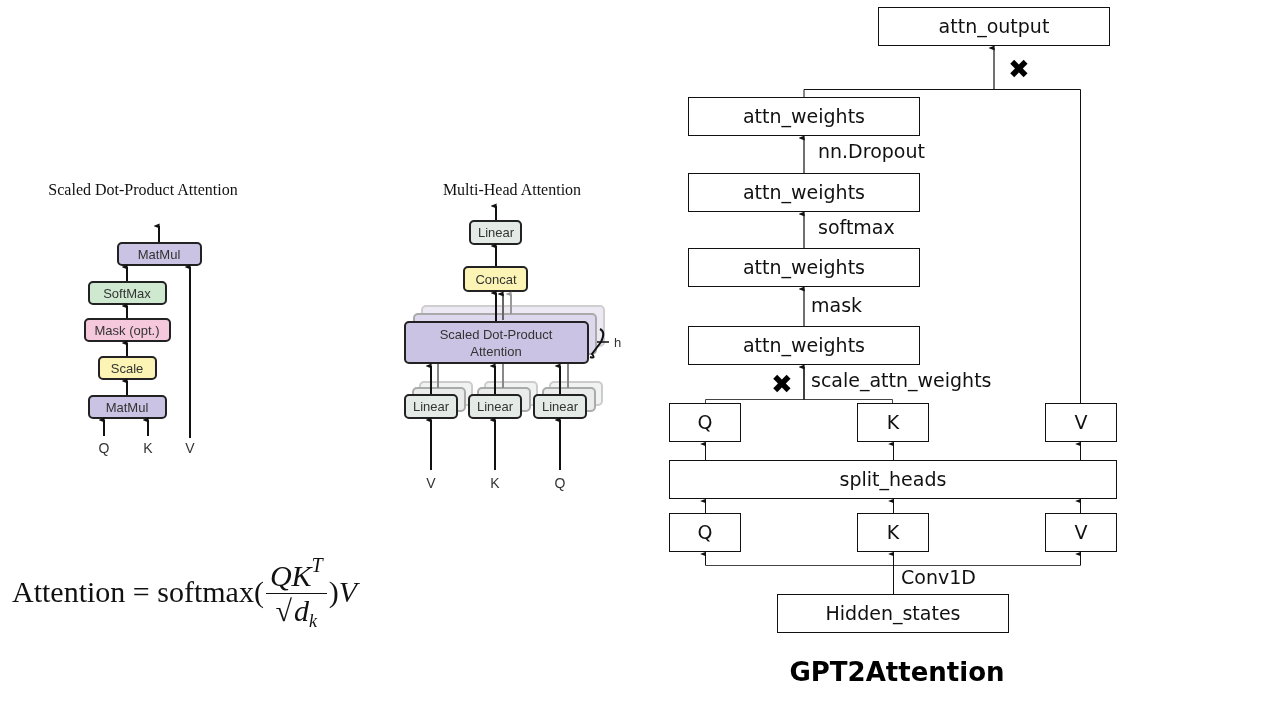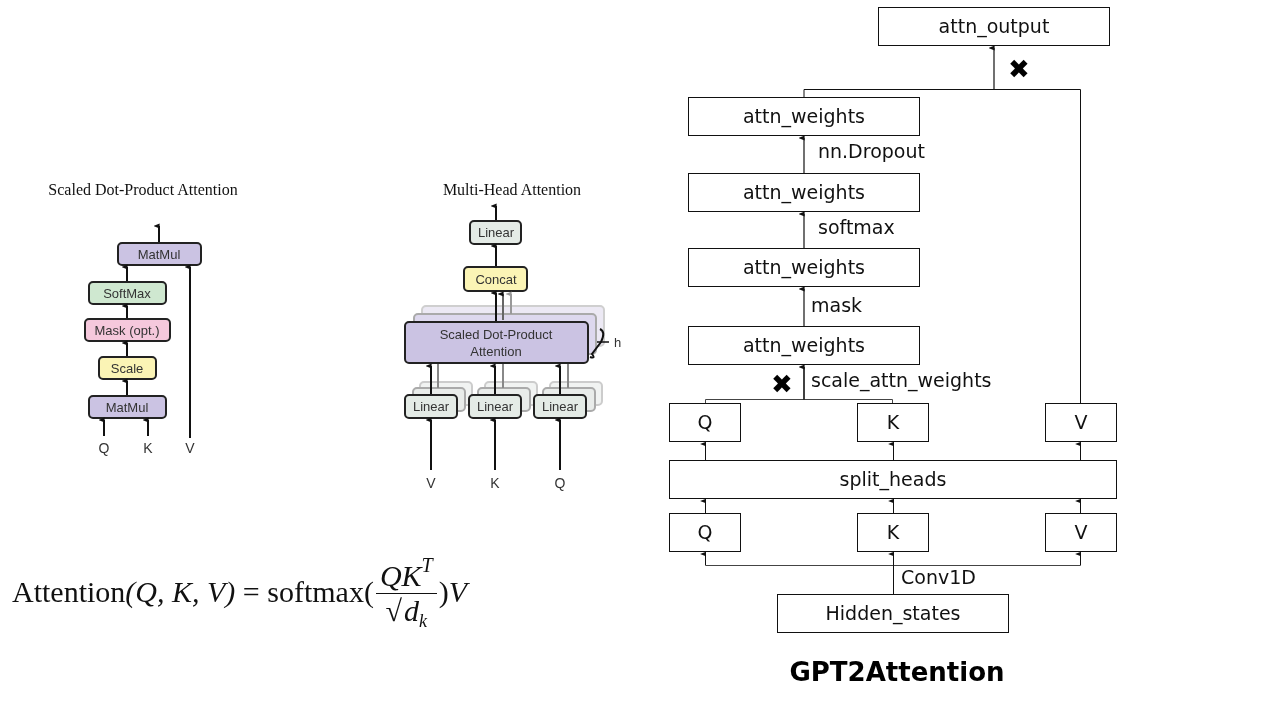--- a/index.html
+++ b/index.html
@@ -231,17 +231,17 @@
     <g>
       <rect x="777.5" y="594.5" width="231" height="38" fill="#fff" stroke="#111" stroke-width="1"></rect>
       <text class="dsans" x="893" y="620" font-size="19" text-anchor="middle" fill="#111">Hidden_states</text>
     </g>
 
     <text class="dsans" x="897" y="681" font-size="26" font-weight="bold" text-anchor="middle" fill="#000">GPT2Attention</text>
   </g>
 </svg>
 
 <div class="formula">
-  <span>Attention</span><span class="it">(Q, K, V)</span>&nbsp;<span>=</span>&nbsp;<span>softmax(</span><span class="frac">
+  <span>Attention</span>&nbsp;<span>=</span>&nbsp;<span>softmax(</span><span class="frac">
     <span class="num"><span class="it">QK</span><span class="sup">T</span></span>
     <span class="den"><span class="sqrt">√</span><span class="dk"><span>d</span><span class="sub">k</span></span></span>
   </span><span>)</span><span class="it">V</span>
 </div>
 
 </body></html>

